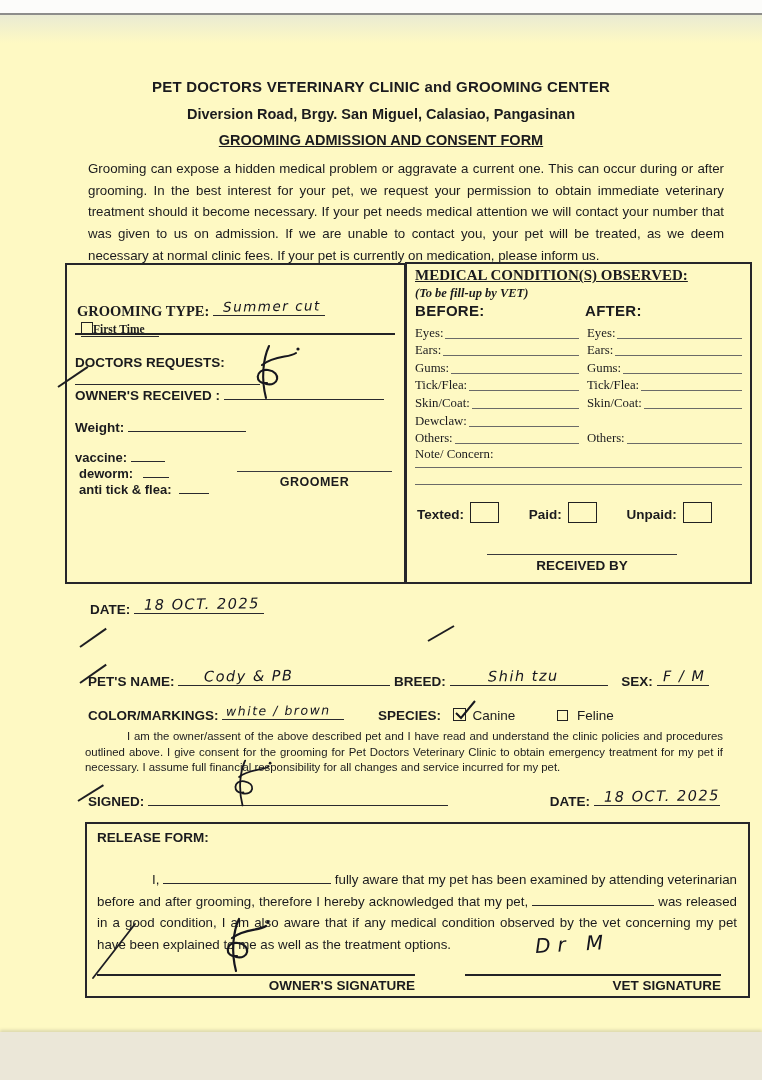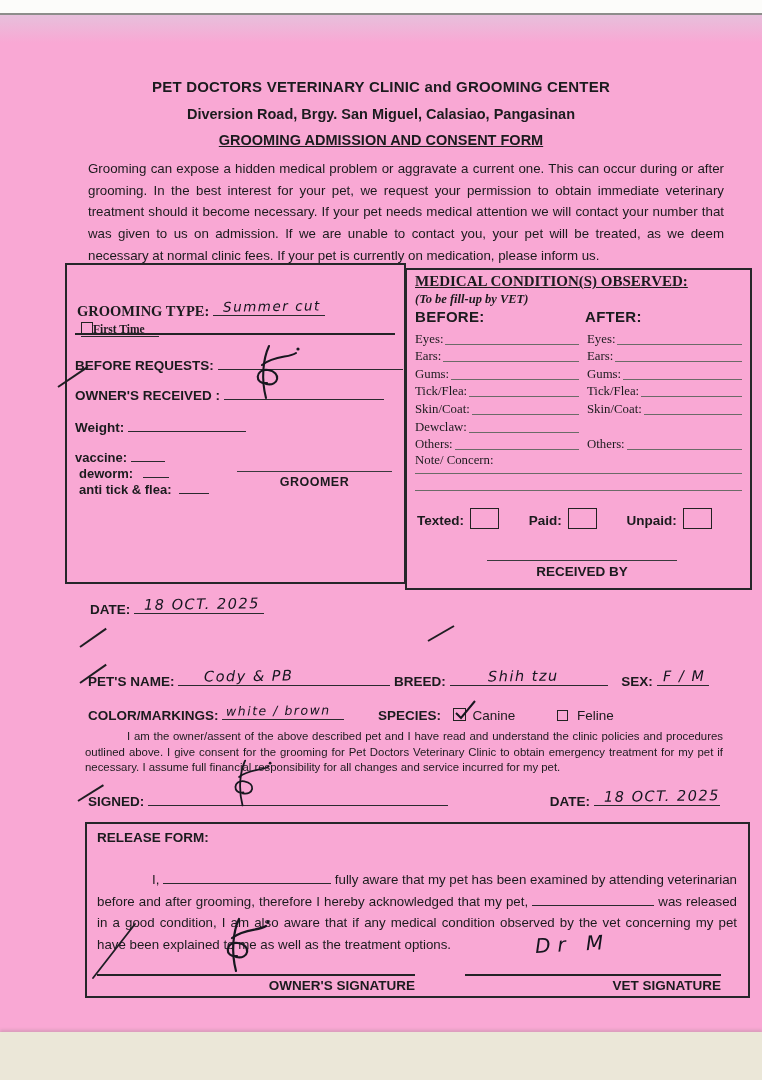--- a/index.html
+++ b/index.html
@@ -1,39 +1,39 @@
 <!DOCTYPE html>
 <html><head>
 <meta charset="utf-8">
 <style>
   html,body { margin:0; padding:0; background:#d8d8d4; }
   .scan {
     position:relative; width:762px; height:1080px; overflow:hidden;
-    background:#f9a8d4; color:#1b1b1e;
+    background:#fef9c3; color:#1b1b1e;
     font-family:"Liberation Sans", sans-serif;
   }
   
   .top-strip { position:absolute; left:0; top:0; width:762px; height:13px;
     background:#fcfcfa; border-bottom:2px solid #8d8d8b; }
   .bottom-strip { position:absolute; left:0; top:1032px; width:762px; height:48px;
     background:#ebe7d8; box-shadow:0 -2px 3px rgba(120,120,110,.25); }
   .crease { position:absolute; left:0; top:13px; width:762px; height:30px;
     background:linear-gradient(180deg, rgba(210,218,228,.5), rgba(0,0,0,0)); }
 
   .hdr { position:absolute; left:0; width:762px; text-align:center; font-weight:bold; }
   .hdr.h1 { top:78px; font-size:15px; letter-spacing:.2px; }
   .hdr.h2 { top:106px; font-size:14.5px; }
   .hdr.h3 { top:132px; font-size:14.5px; text-decoration:underline; }
 
   .intro { position:absolute; left:88px; top:158px; width:636px;
     font-size:13.3px; line-height:21.7px; text-align:justify; }
 
   .box { position:absolute; border:2px solid #26262a; background:transparent; }
   #groom-box { left:65px; top:263px; width:337px; height:317px; }
-  #med-box   { left:405px; top:268px; width:343px; height:318px; }
+  #med-box   { left:405px; top:262px; width:343px; height:318px; }
 
   .abs { position:absolute; }
   .lbl-serif  { font-family:"Liberation Serif", serif; font-weight:bold; }
   .lbl-sans   { font-weight:bold; }
   .fill { display:inline-block; position:relative; border-bottom:1.6px solid #2a2a2e; vertical-align:baseline; }
   .fill .hw { position:absolute; left:10px; bottom:1px; white-space:nowrap; }
   .hw { font-family:"DejaVu Sans", sans-serif; font-style:italic; color:#14141e;
         letter-spacing:1.5px; display:inline-block; transform:rotate(-.8deg); font-size:14.5px; }
   .cb { display:inline-block; width:12px; height:12px; border:1.6px solid #222; background:transparent; vertical-align:-1px; }
   .ul-thin { border-bottom:1px solid #6b6b68; }
@@ -80,21 +80,21 @@
       <span class="fill" style="width:112px; height:16px;">
         <span class="hw" style="font-size:13.5px;">Summer cut</span>
       </span>
       <span class="fill" style="width:78px; height:16px; margin-left:4px; border-bottom-width:1.4px;">
         <span class="cb" style="width:10px;height:10px;"></span><span class="lbl-serif" style="font-size:11.5px;">First Time</span>
       </span>
     </div>
     <div class="abs" style="left:8px; top:68px; width:320px; border-top:2px solid #232326;"></div>
 
     <div class="abs" style="left:8px; top:90px; font-size:13.5px;">
-      <span class="lbl-sans">BEFORE REQUESTS:</span>
+      <span class="lbl-sans">DOCTORS REQUESTS:</span>
       <span class="fill" style="width:185px; height:14px;">
         <span class="hw"></span>
       </span>
     </div>
 
     <div class="abs" style="left:8px; top:120px; font-size:13.5px;">
       <span class="lbl-sans">OWNER'S RECEIVED :</span>
       <span class="fill" style="width:160px; height:14px;"></span>
     </div>
     <svg class="sig" style="left:168px; top:78px;" width="70" height="58" viewBox="0 0 70 58">

